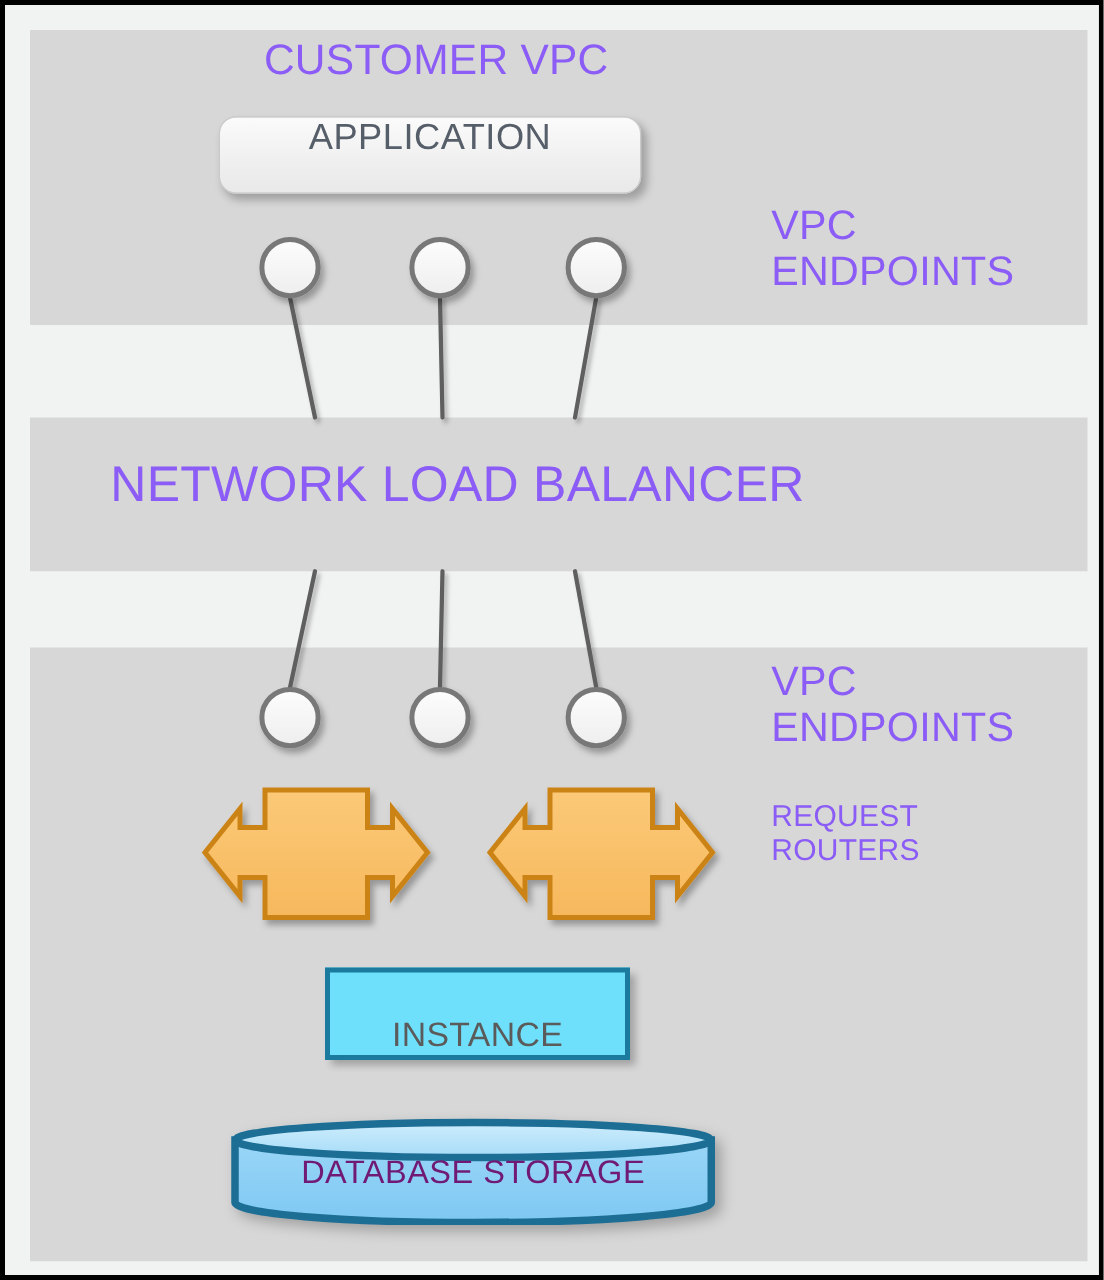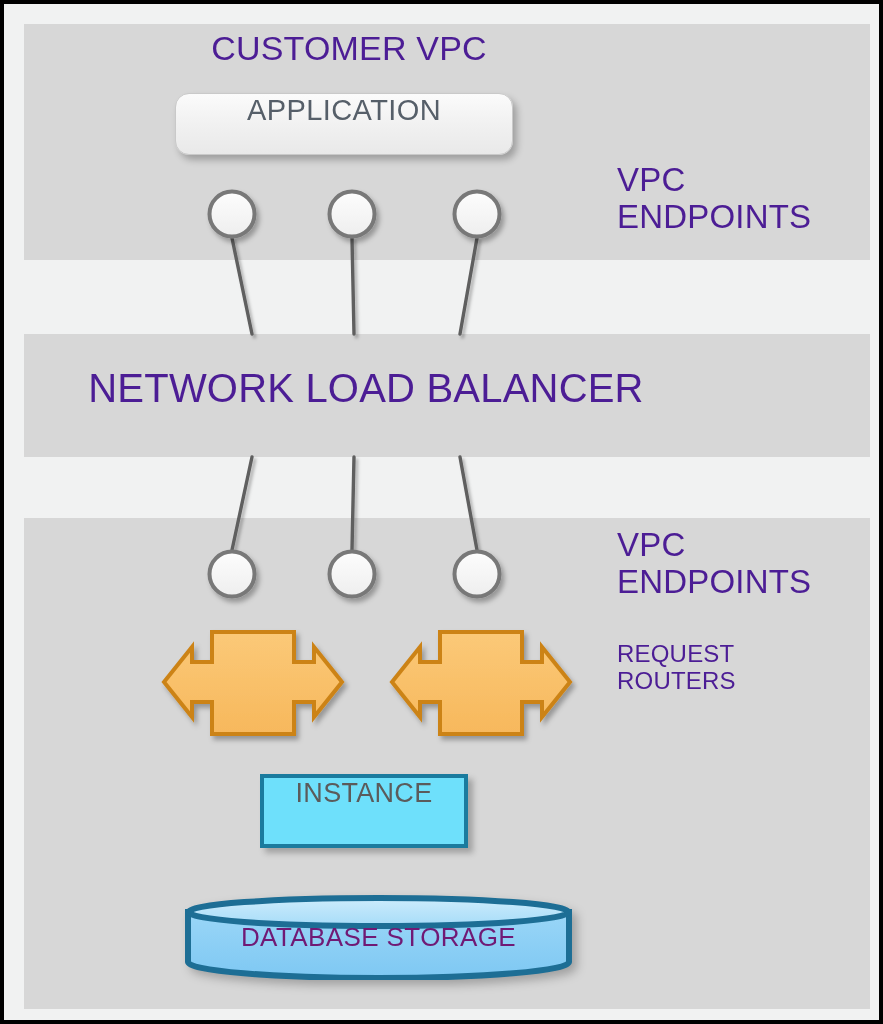--- a/index.html
+++ b/index.html
@@ -31,21 +31,21 @@
     position: absolute;
     background: #d7d7d7;
   }
   #band-customer-vpc { left: 20px;  top: 20px;  width: 846px; height: 236px; }
   #band-nlb          { left: 20px;  top: 330px; width: 846px; height: 123px; }
   #band-service      { left: 20px;  top: 514px; width: 846px; height: 491px; }
 
   
   .lbl {
     position: absolute;
-    color: #4c1d95;
+    color: #8b5cf6;
     font-weight: 400;
     letter-spacing: 0.2px;
     white-space: pre;
     line-height: 1.12;
   }
   #title-customer-vpc {
     left: 0; top: 25px; width: 690px;
     text-align: center;
     font-size: 34px;
   }
@@ -92,26 +92,26 @@
     position: absolute;
     left: 0; top: 0;
     width: 883px; height: 1024px;
     pointer-events: none;
   }
 
   
   #instance-box {
     position: absolute;
     left: 256px; top: 770px;
-    width: 208px; height: 74px;
+    width: 244px; height: 74px;
     background: #6ee0fb;
     border: 4px solid #1a7b9e;
     box-shadow: 5px 5px 6px rgba(0,0,0,0.25);
     display: flex;
-    align-items: flex-start;
+    align-items: flex-end;
     justify-content: center;
     box-sizing: border-box;
   }
   #instance-label {
     color: #5b5b5b;
     font-size: 27px;
     letter-spacing: 0.3px;
   }
 
   

